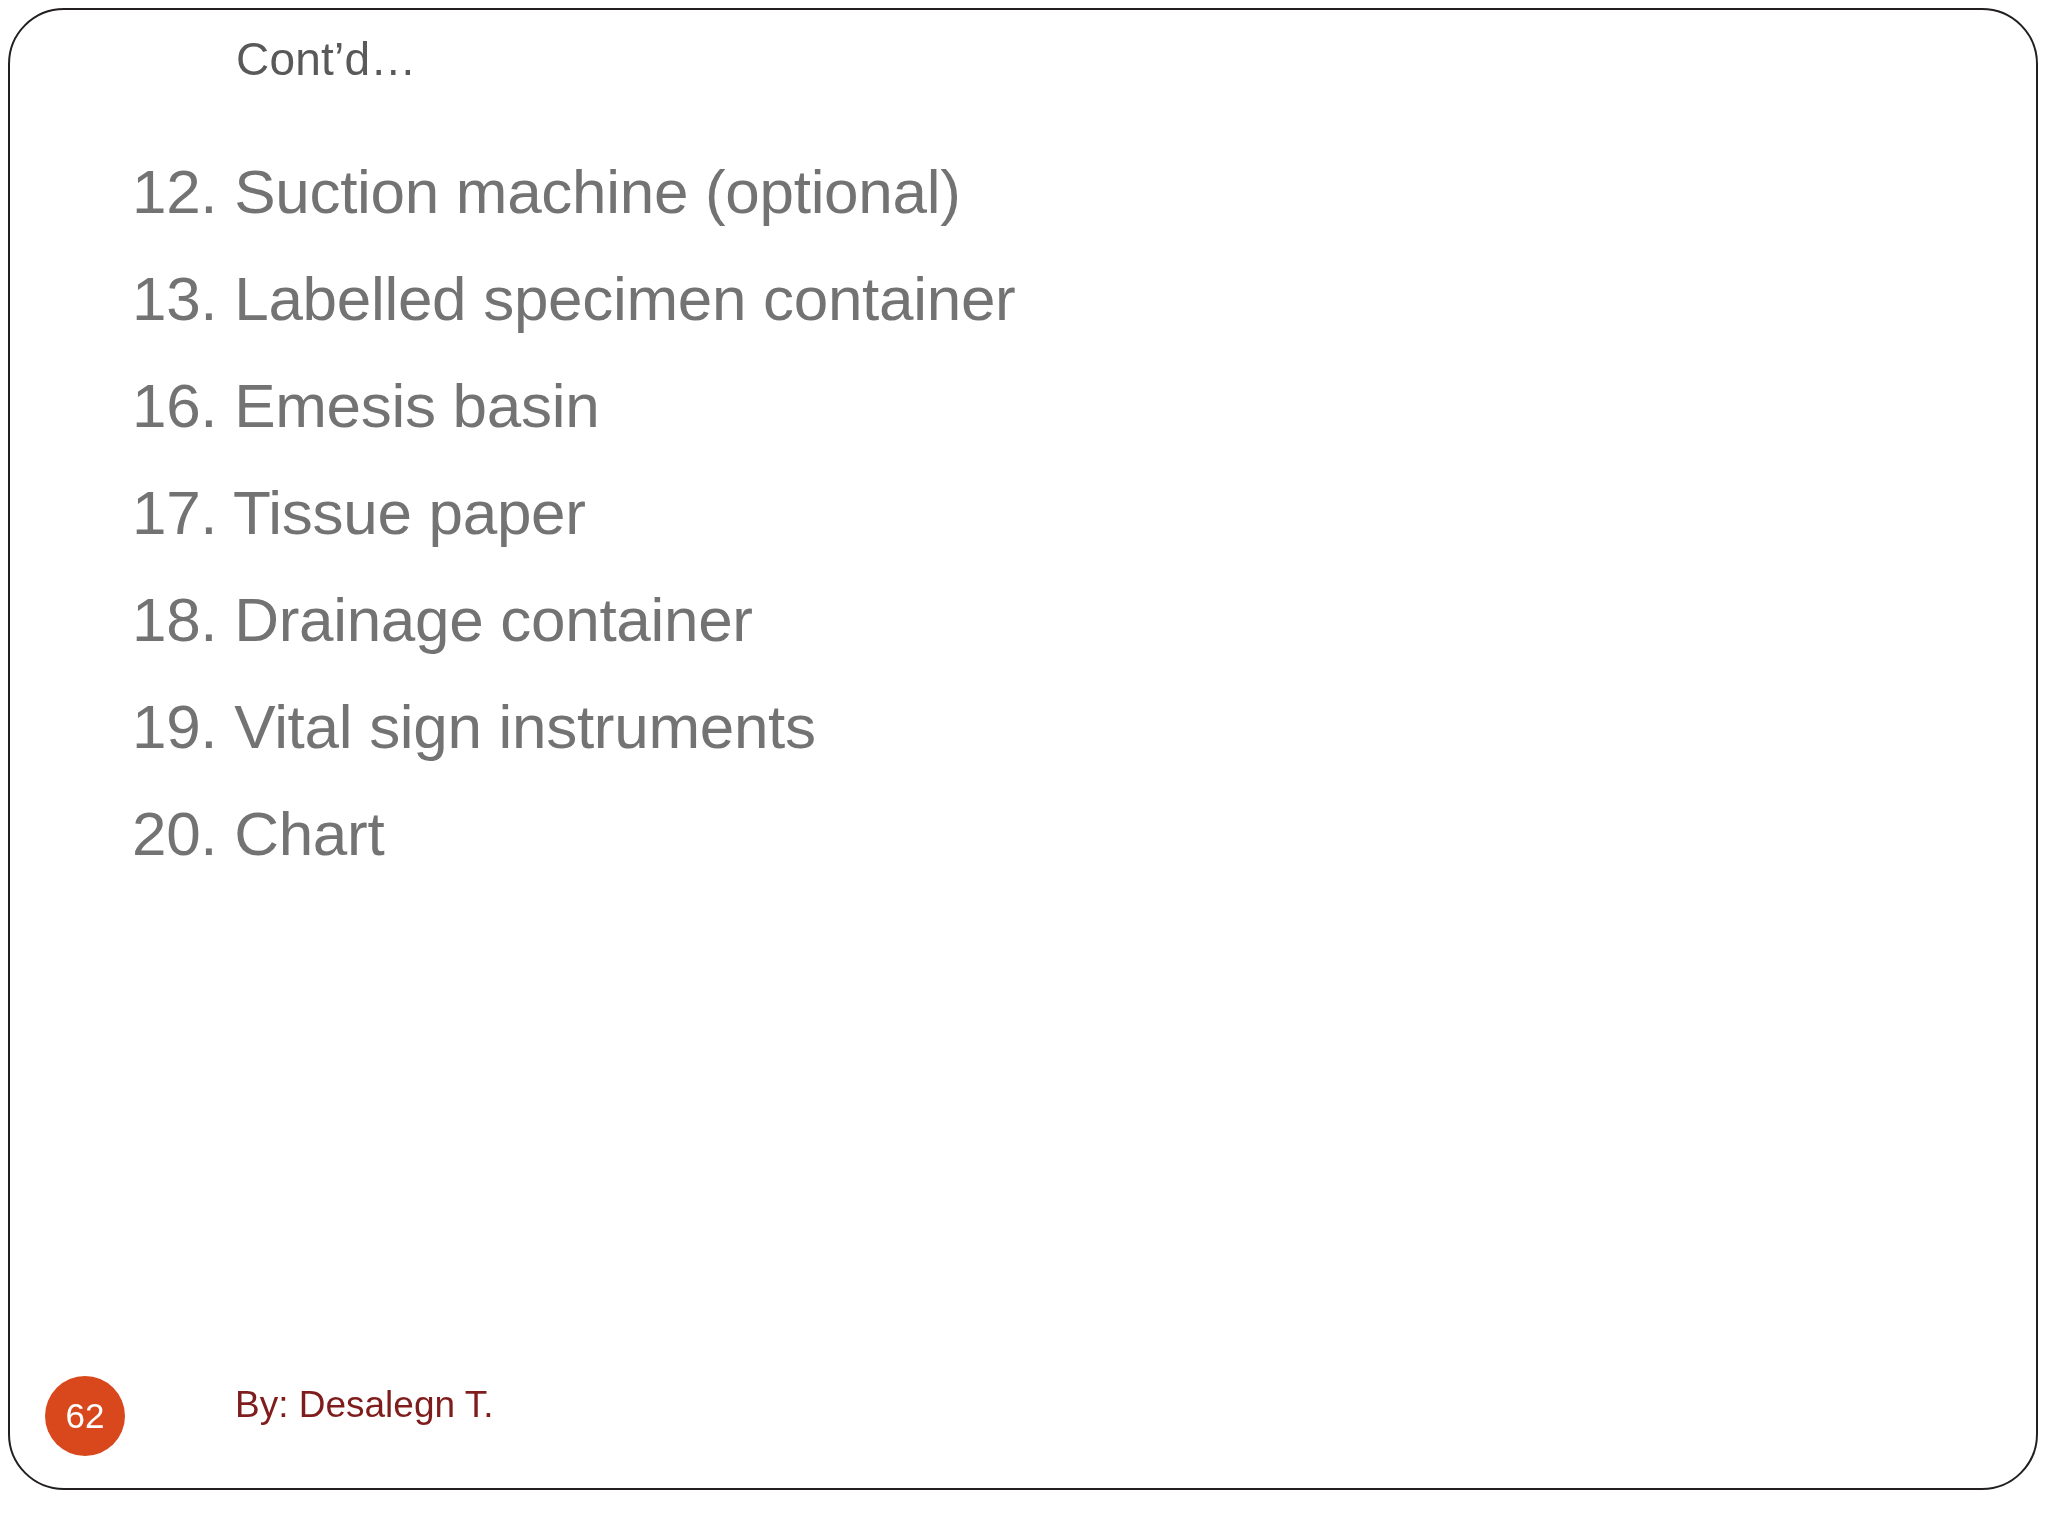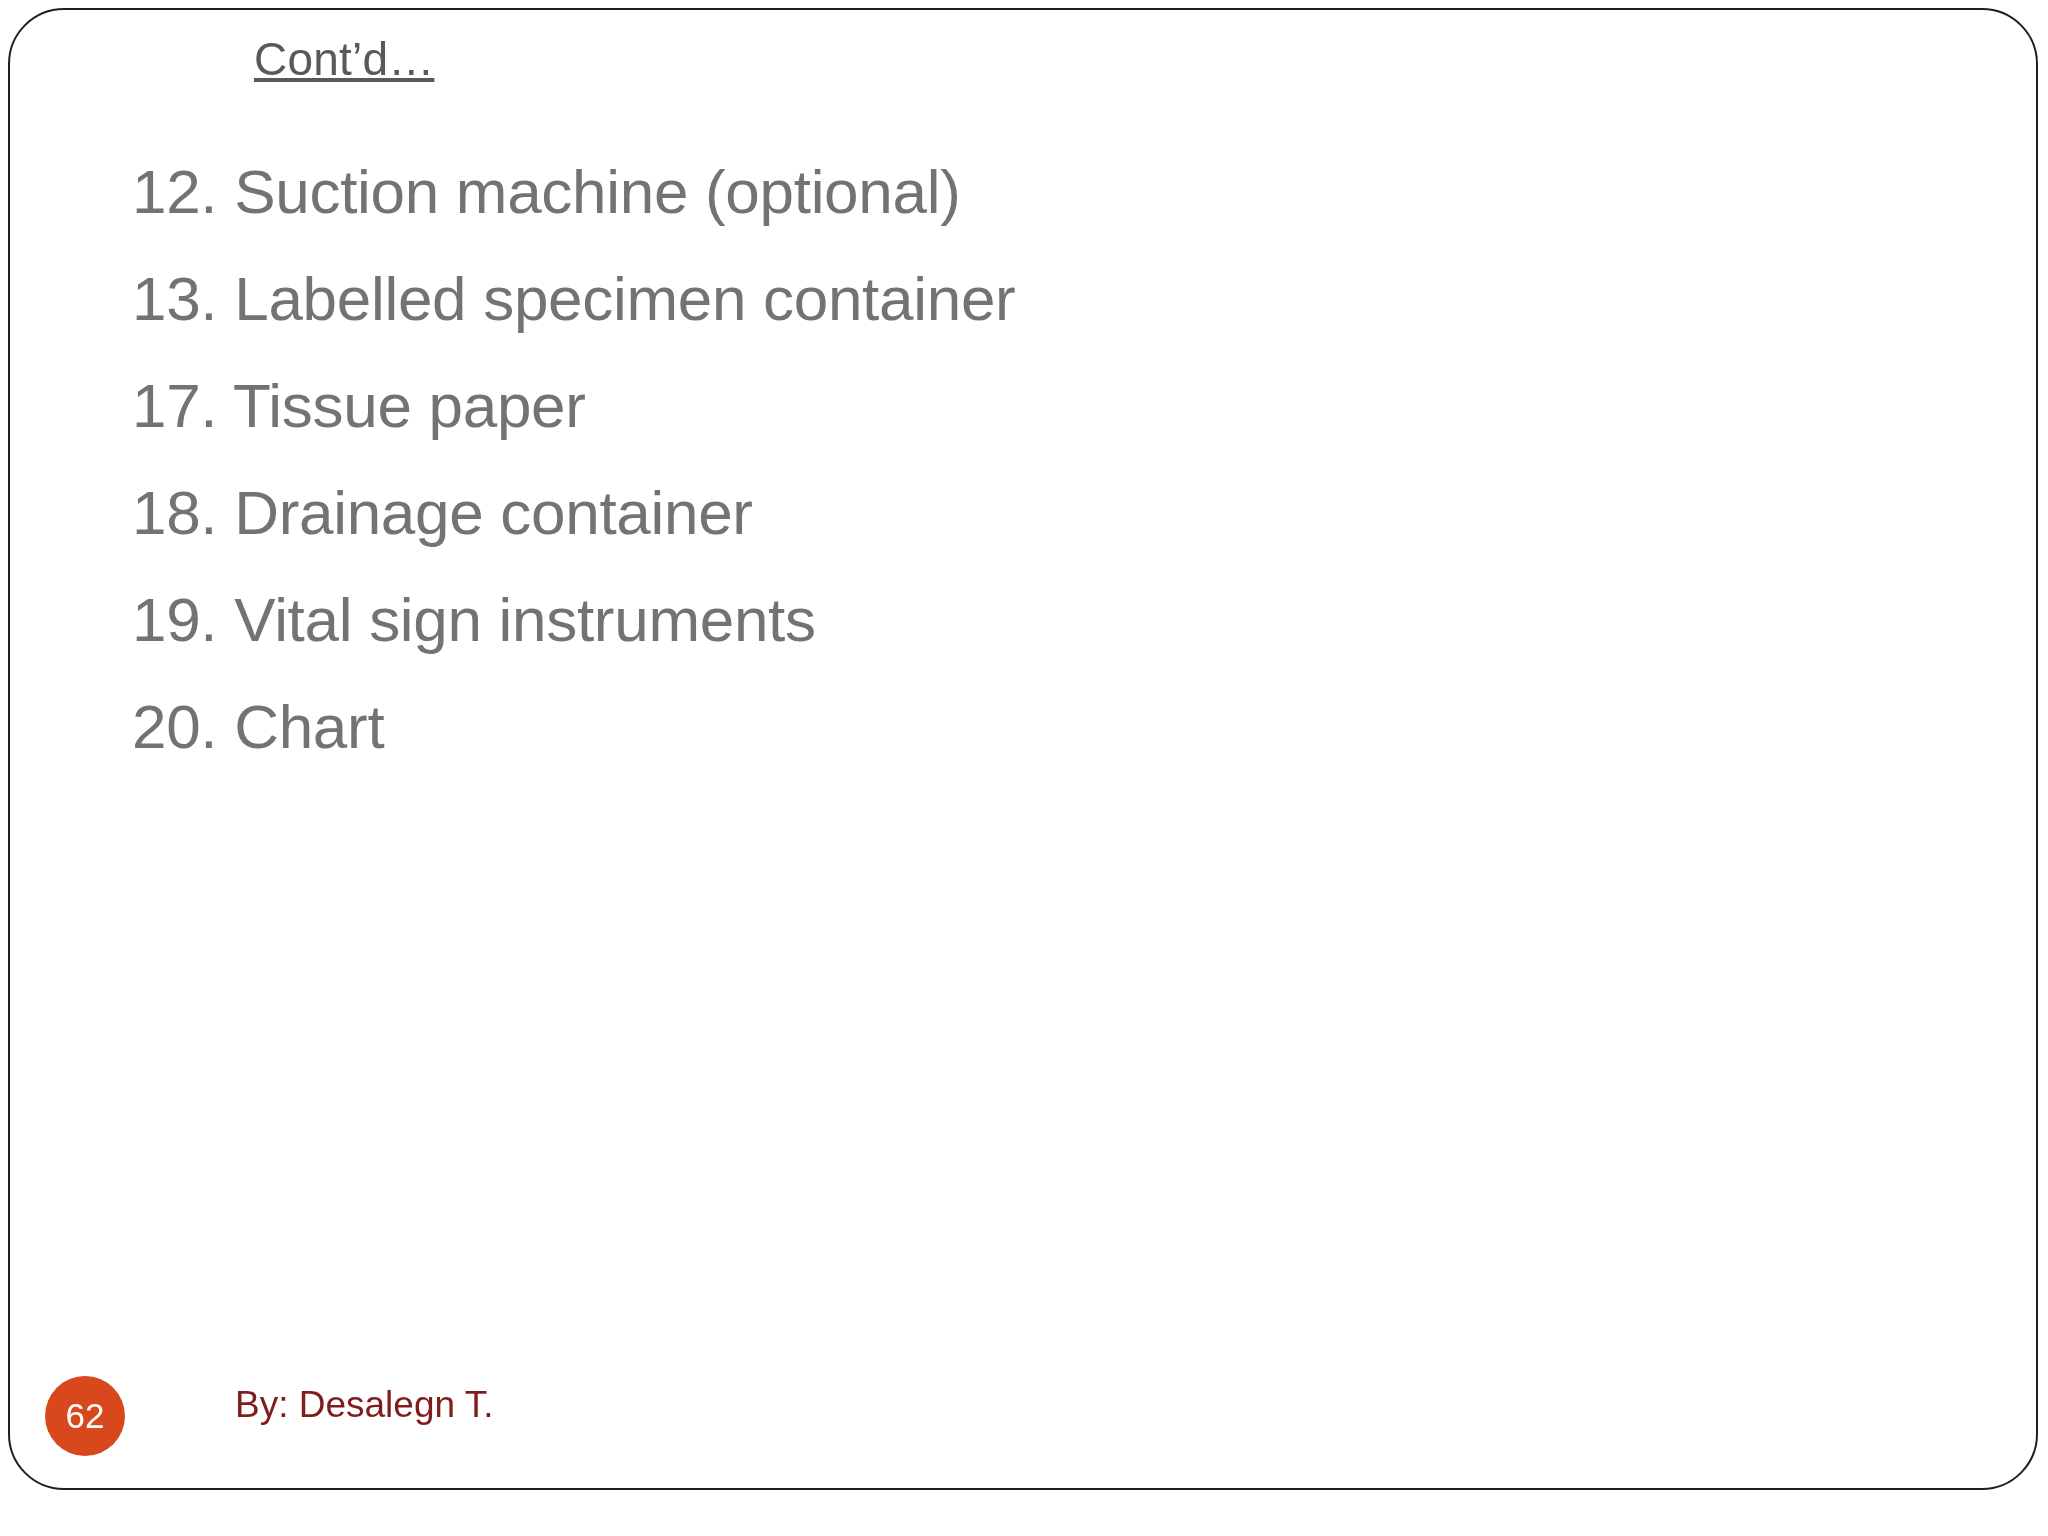--- a/index.html
+++ b/index.html
@@ -21,27 +21,26 @@
     width: 2030px;
     height: 1482px;
     box-sizing: border-box;
     background: #ffffff;
     border: 2.5px solid #231f20;
     border-radius: 56px;
   }
 
   .slide-title {
     position: absolute;
-    left: 244px;
+    left: 226px;
     top: 22px;
     font-size: 46px;
     color: #595959;
     letter-spacing: 0.2px;
     white-space: nowrap;
-    text-decoration: underline;
   }
 
   .content-list {
     position: absolute;
     left: 122px;
     top: 128px;
     width: 1820px;
     margin: 0;
     padding: 0;
     list-style: none;
@@ -90,20 +89,21 @@
 </head>
 <body>
 
 <div class="slide-frame">
 
   <div class="slide-title">Cont’d…</div>
 
   <ul class="content-list">
     <li class="list-item">12. Suction machine (optional)</li>
     <li class="list-item">13. Labelled specimen container</li>
+    <li class="list-item">16. Emesis basin</li>
     <li class="list-item">17. Tissue paper</li>
     <li class="list-item">18. Drainage container</li>
     <li class="list-item">19. Vital sign instruments</li>
     <li class="list-item">20. Chart</li>
   </ul>
 
   <div class="footer">
     <div class="page-badge">62</div>
     <div class="footer-credit">By: Desalegn T.</div>
   </div>

